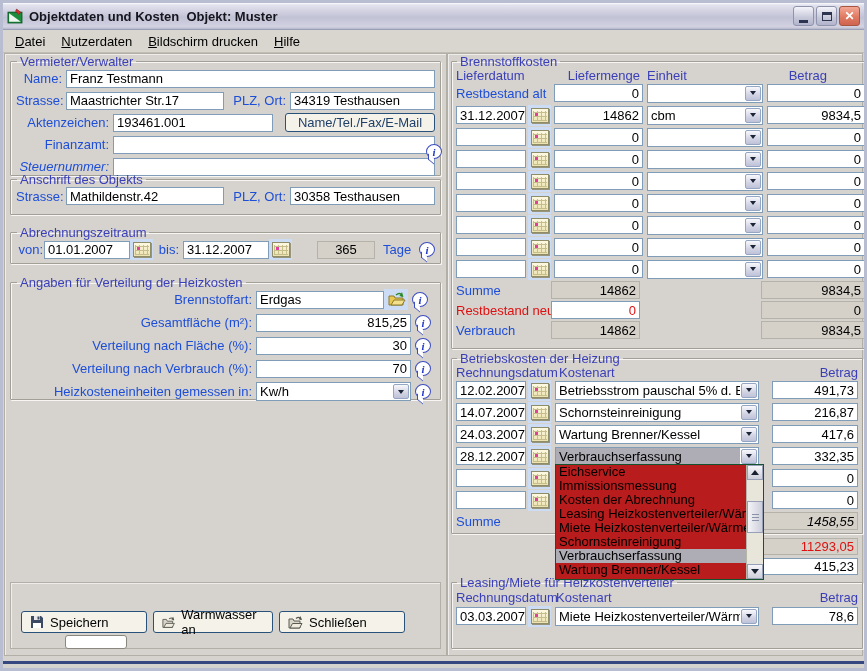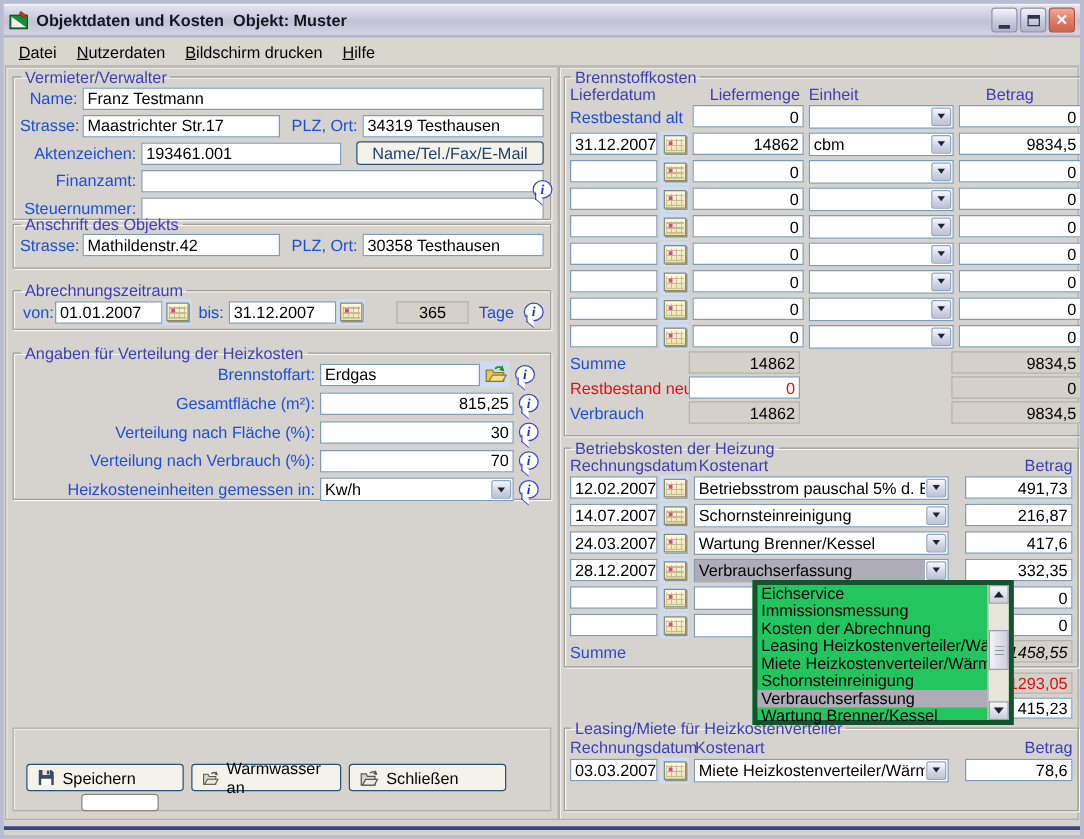--- a/index.html
+++ b/index.html
@@ -62,21 +62,21 @@
   
   .info{position:relative;width:16px;height:15px;border:1px solid #3b4bc0;border-radius:50%;background:#fff;
         color:#2038c8;font:italic bold 11px "Liberation Serif",serif;display:flex;align-items:center;justify-content:center;flex:0 0 auto;margin-left:4px;}
   .info::after{content:"";position:absolute;left:1px;bottom:-4px;width:5px;height:5px;background:#fff;
         border-left:1px solid #3b4bc0;border-bottom:1px solid #3b4bc0;transform:skewY(40deg);}
   
   .btn{height:22px;display:flex;align-items:center;background:#f5f3e9;border:1px solid #28527a;border-radius:3px;
        font-size:13px;color:#000;padding:0 8px;gap:6px;}
   .smallfld{background:#fff;border:1px solid #8a887e;border-radius:3px;height:14px;}
   
-  .ddl{position:absolute;background:#22c55e;border:4px solid #14532d;z-index:10;margin-left:47px;}
+  .ddl{position:absolute;background:#b91c1c;border:1px solid #14532d;z-index:10;}
   .ddi{font-size:13px;height:14px;line-height:14px;padding-left:3px;margin-right:17px;overflow:hidden;white-space:nowrap;}
   .ddi.sel{background:#aeacb4;}
   .sb{position:absolute;right:0;top:0;bottom:0;width:17px;background:#e8e6da;border-left:1px solid #b8b6aa;}
   .sbtn{position:absolute;left:0;right:0;height:15px;background:linear-gradient(#f6f6fa,#ccceda);border:1px solid #98a0b8;
         display:flex;align-items:center;justify-content:center;}
   .tri-up{width:0;height:0;border-left:4px solid transparent;border-right:4px solid transparent;border-bottom:5px solid #16202e;}
   .tri-dn{width:0;height:0;border-left:4px solid transparent;border-right:4px solid transparent;border-top:5px solid #16202e;}
   .thumb{position:absolute;left:0;right:0;top:36px;height:32px;background:linear-gradient(90deg,#f4f4f8,#ccceda);
         border:1px solid #98a0b8;display:flex;align-items:center;justify-content:center;}
   .grip{width:7px;height:7px;background:repeating-linear-gradient(0deg,#8a92a8 0 1px,transparent 1px 3px);}
@@ -140,21 +140,21 @@
         <span class="lbl" style="width:97px;">Aktenzeichen:</span>
         <span class="fld" style="width:160px;">193461.001</span>
         <span class="spacer"></span>
         <span class="btn" style="width:150px;height:19px;justify-content:center;color:#20406a;">Name/Tel./Fax/E-Mail</span>
       </div>
       <div class="r" style="height:19px;margin-top:3px;">
         <span class="lbl" style="width:97px;">Finanzamt:</span>
         <span class="fld" style="flex:1;"></span>
       </div>
       <div class="r" style="height:19px;margin-top:3px;">
-        <span class="lbl" style="width:97px;">Steuernummer:</span>
+        <span class="lbl" style="width:97px;font-style:italic;">Steuernummer:</span>
         <span class="fld" style="flex:1;"></span>
       </div>
       <span class="info" style="position:absolute;right:-2px;top:76px;">i</span>
     </fieldset>
 
     <fieldset class="grp" style="left:7px;top:120px;width:431px;height:42px;">
       <legend>Anschrift des Objekts</legend>
       <div class="r" style="height:20px;">
         <span class="lbl" style="width:50px;">Strasse:</span>
         <span class="fld" style="width:158px;">Mathildenstr.42</span>

